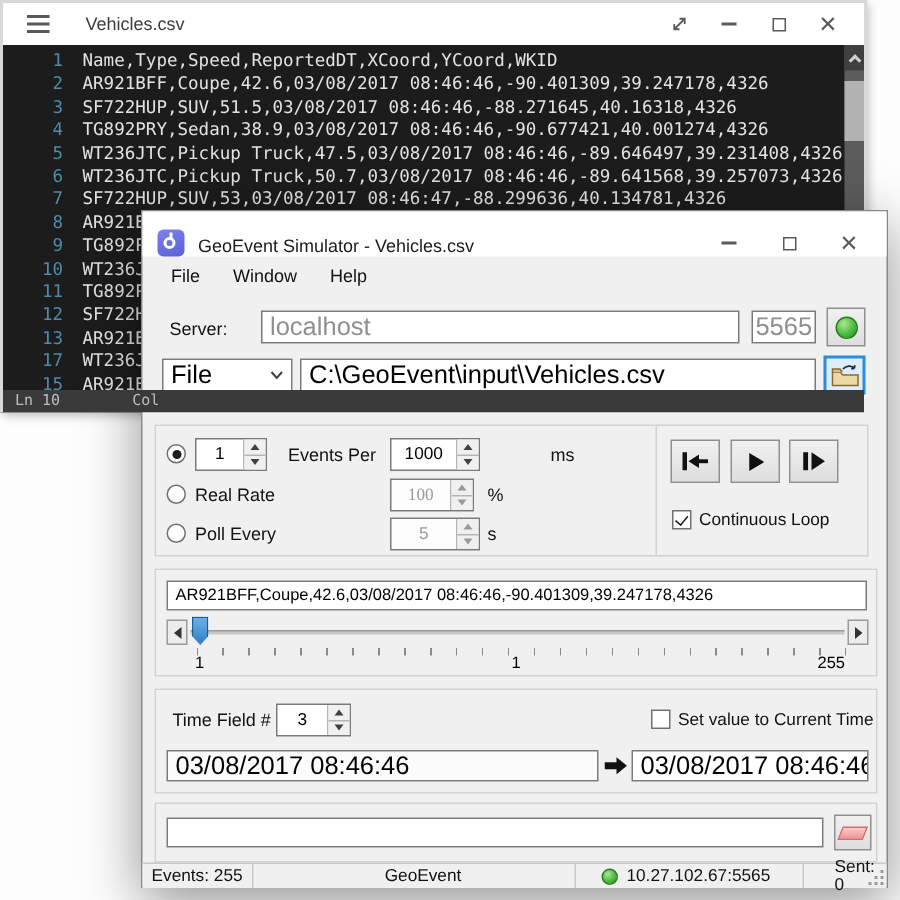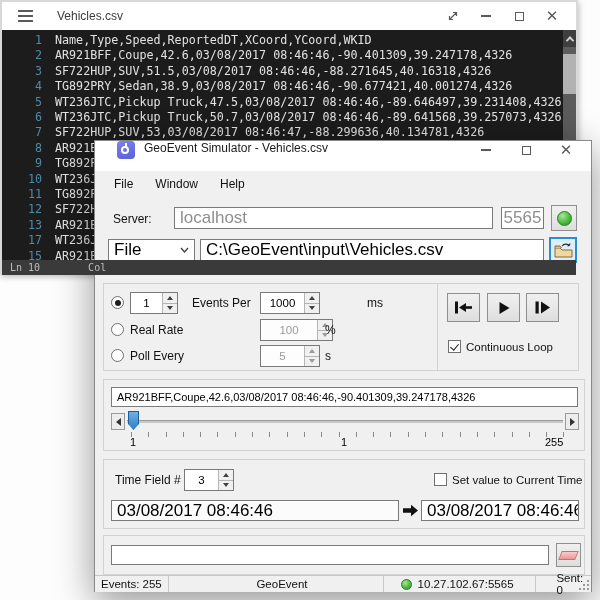--- a/index.html
+++ b/index.html
@@ -31,21 +31,21 @@
   .sb-thumb { position:absolute; top:24px; left:0; width:13px; height:40px; background:#b2b2b2; }
   .ed-statusbar { position:absolute; left:0; bottom:0; width:100%; height:15px; background:#3a3a3a;
                   color:#bdbdbd; font-family:"DejaVu Sans Mono", monospace; font-size:10px;
                   display:flex; align-items:center; z-index:2; }
   .ed-status-ln { margin-left:8px; }
   .ed-status-col { margin-left:48px; }
 
   
   .sim { position:absolute; left:94px; top:140px; width:498px; height:452px; background:#f0f0f0;
          border:1px solid #898989; box-shadow:0 10px 36px rgba(0,0,0,.42); }
-  .sim-titlebar { height:30px; background:#ffffff; display:flex; align-items:flex-start; padding-left:22px; }
+  .sim-titlebar { height:30px; background:#ffffff; display:flex; align-items:flex-end; padding-left:10px; }
   .logo { width:18px; height:18px; border-radius:4px; position:relative; flex:0 0 auto;
           background:linear-gradient(160deg,#7d82ee,#5a60d6); }
   .logo i.ring { position:absolute; left:4px; top:5px; width:8px; height:8px; border:2px solid #fff; border-radius:50%; }
   .logo i.pin { position:absolute; left:8px; top:2px; width:2px; height:5px; background:#fff; }
   .sim-title { margin-left:9px; font-size:12px; color:#1a1a1a; }
   .sim-controls { margin-left:auto; display:flex; align-items:center; gap:22px; padding-right:16px; }
   .sim-ctl { width:18px; height:18px; display:flex; align-items:center; justify-content:center; }
   .menubar { height:26px; display:flex; align-items:center; padding-left:8px; font-size:12px; color:#111; }
   .menu-item { padding:4px 11px; }
   .sim-content { position:absolute; left:0; top:56px; right:0; bottom:0; }
@@ -248,21 +248,21 @@
             </span>
             <span class="sb2">
               <i class="tri-dn"></i>
             </span>
           </span>
       </div>
       <span class="lbl" style="left:221px; top:12px;padding-left:42px;">ms</span>
 
       <span class="radio" style="left:7px; top:39px;"></span>
       <span class="lbl" style="left:26px; top:39px;">Real Rate</span>
-      <div class="spin dis" style="left:156px; top:35px; width:73px; height:22px;">
+      <div class="spin dis" style="left:156px; top:35px; width:56px; height:22px;font-family:Liberation Serif, serif;">
         <span class="spin-val">100</span>
         <span class="spin-btns">
             <span class="sb2">
               <i class="tri-up"></i>
             </span>
             <span class="sb2">
               <i class="tri-dn"></i>
             </span>
           </span>
       </div>

